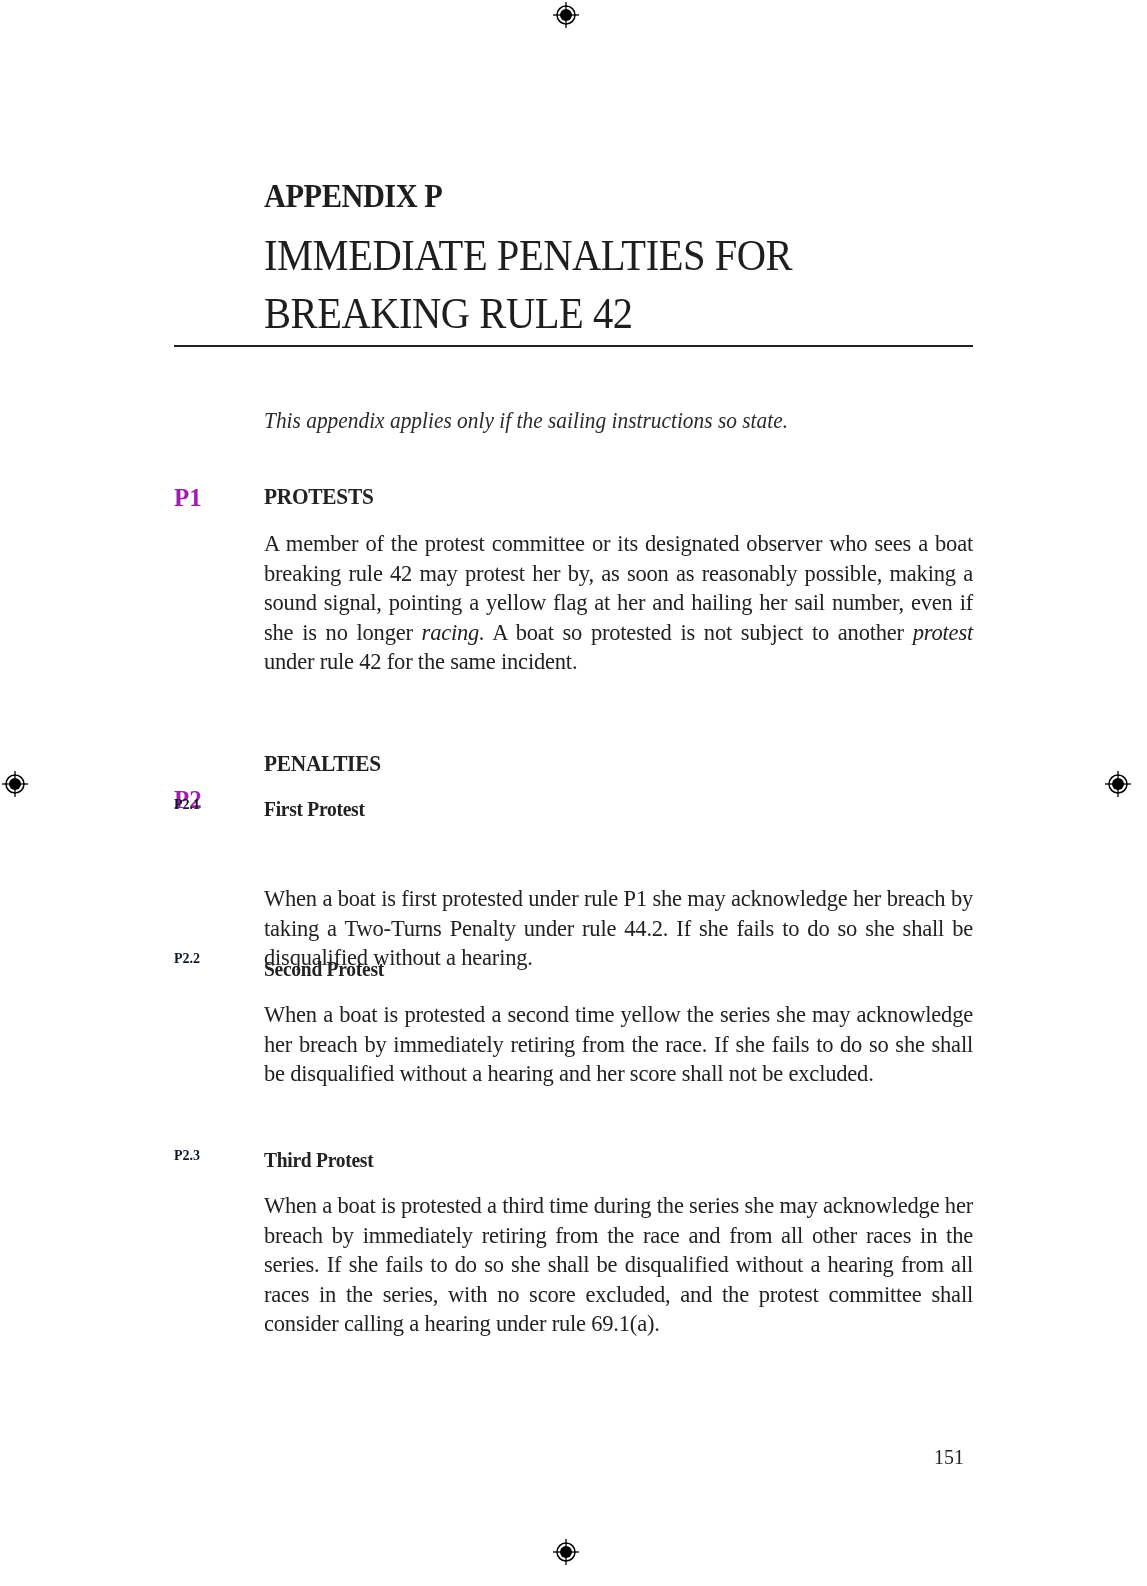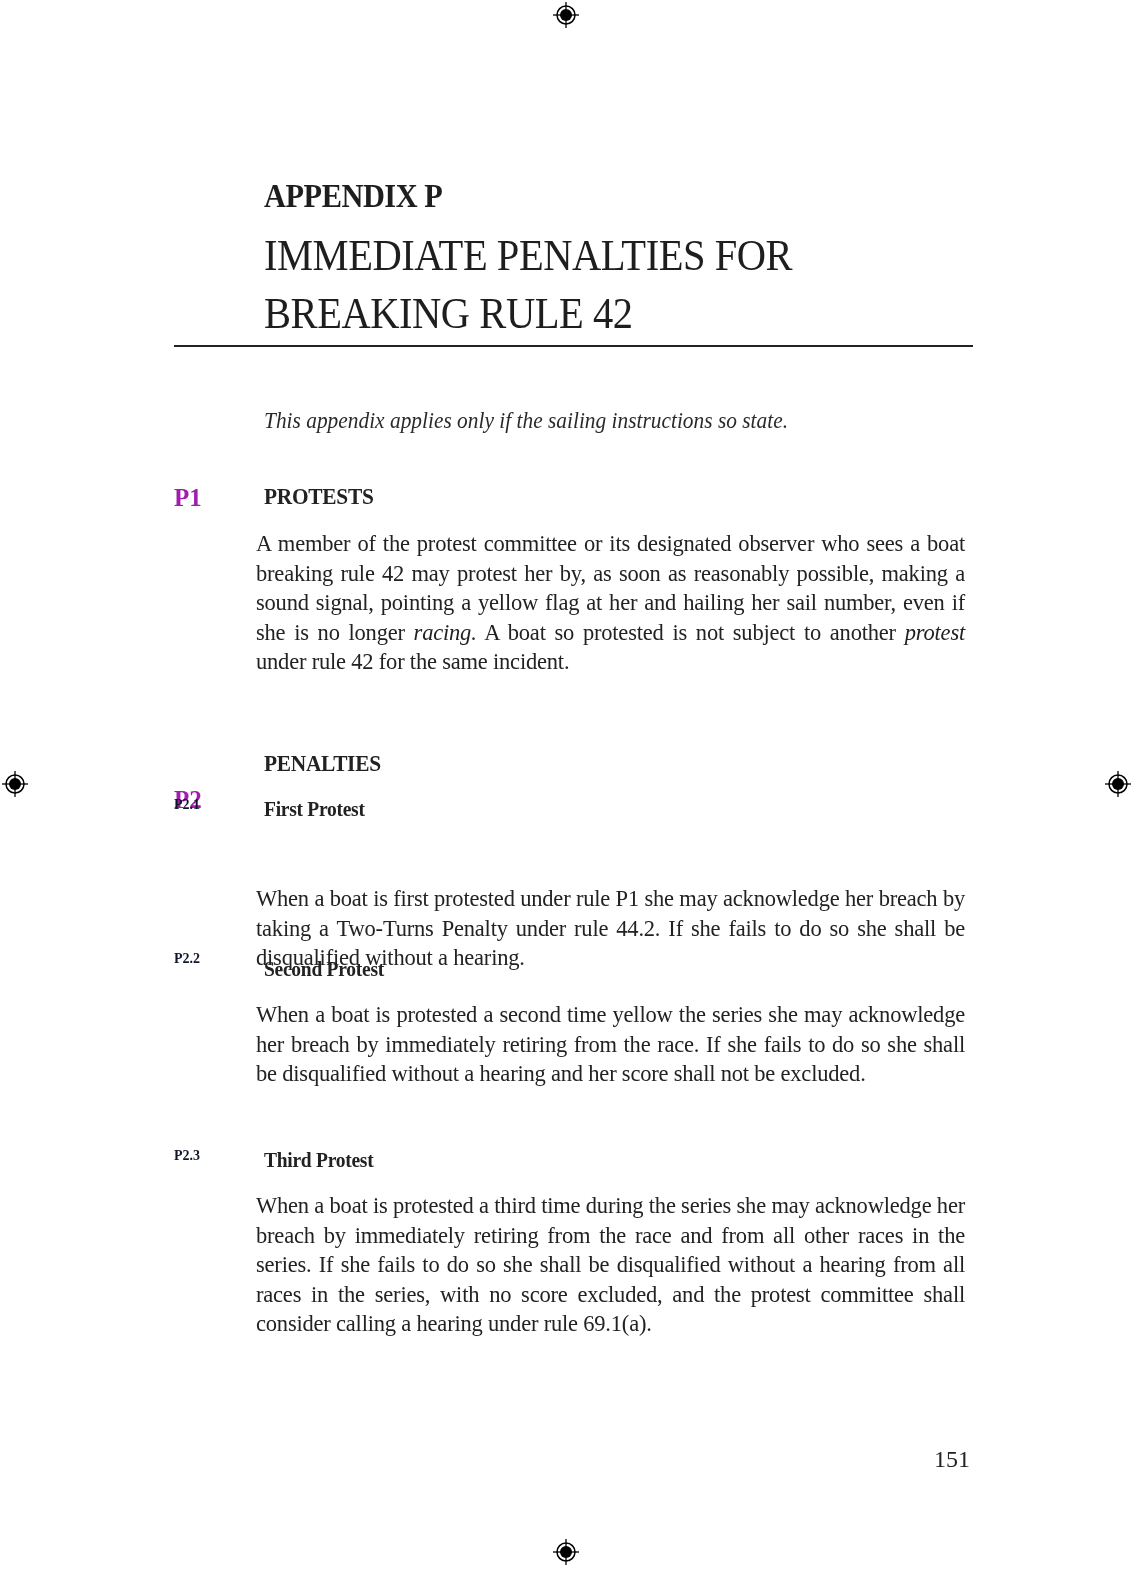--- a/index.html
+++ b/index.html
@@ -30,27 +30,27 @@
 
     .num { position: absolute; left: 174px; font-size: 25px; color: #a21caf; }
     .num.bold { font-weight: bold; }
     .head { position: absolute; left: 264px; font-size: 23px; font-weight: bold; color: #222;
       transform: scaleX(0.93); transform-origin: left top; letter-spacing: -0.3px; }
     .subnum { position: absolute; left: 174px; font-size: 14px; font-weight: bold; color: #0f172a; }
     .subhead { position: absolute; left: 264px; font-size: 21px; font-weight: bold; color: #222;
       transform: scaleX(0.93); transform-origin: left top; letter-spacing: -0.3px; }
 
     .para {
-      position: absolute; left: 256px; width: 709px;
+      position: absolute; left: 264px; width: 709px;
       font-size: 22.5px; line-height: 29.6px; text-align: justify; color: #222;
       letter-spacing: -0.2px;
     }
     .para i { font-style: italic; }
 
-    .page-number { position: absolute; left: 934px; top: 1446px; font-size: 24px; color: #222; font-family: Liberation Serif, serif; }
+    .page-number { position: absolute; left: 934px; top: 1446px; font-size: 20px; color: #222; font-family: Liberation Serif, serif; }
   </style>
 </head>
 <body>
 
 <div class="reg" style="left:552px; top:1px;">
   <svg viewBox="0 0 28 28">
       <circle cx="14" cy="14" r="9" fill="none" stroke="#000" stroke-width="1.5"></circle>
       <circle cx="14" cy="14" r="6" fill="#000"></circle>
       <line x1="14" y1="1" x2="14" y2="27" stroke="#000" stroke-width="1.3"></line>
       <line x1="1" y1="14" x2="27" y2="14" stroke="#000" stroke-width="1.3"></line>

